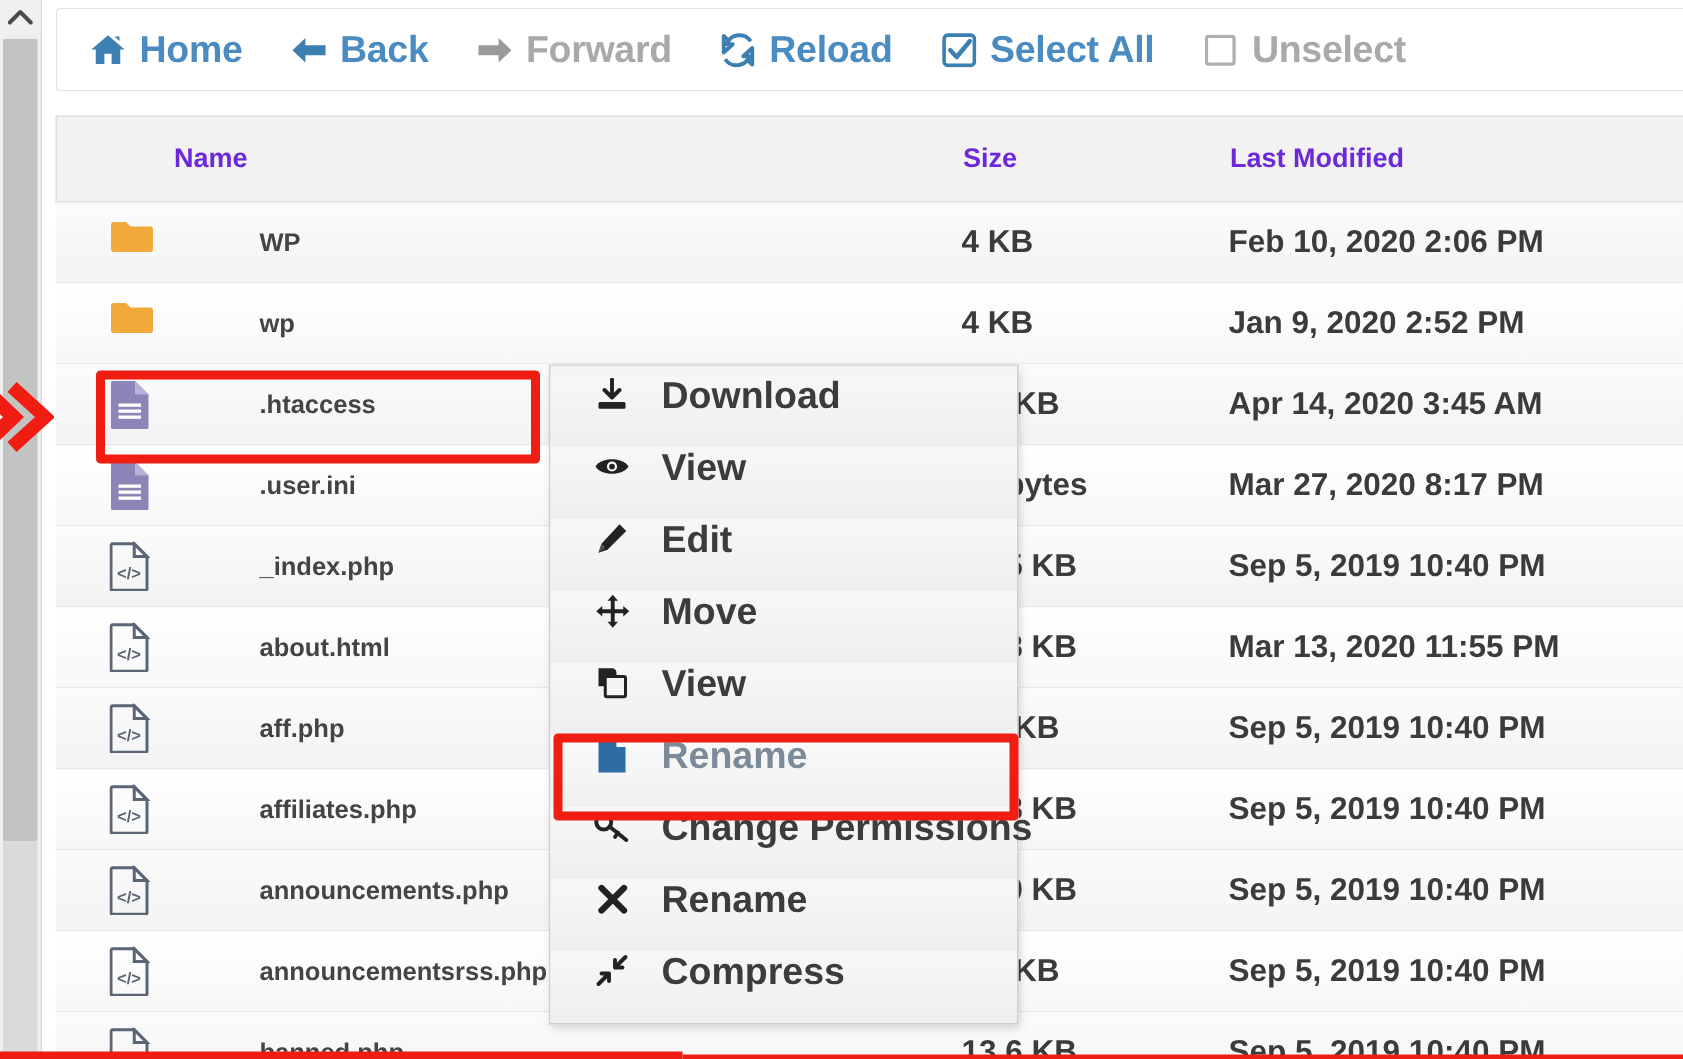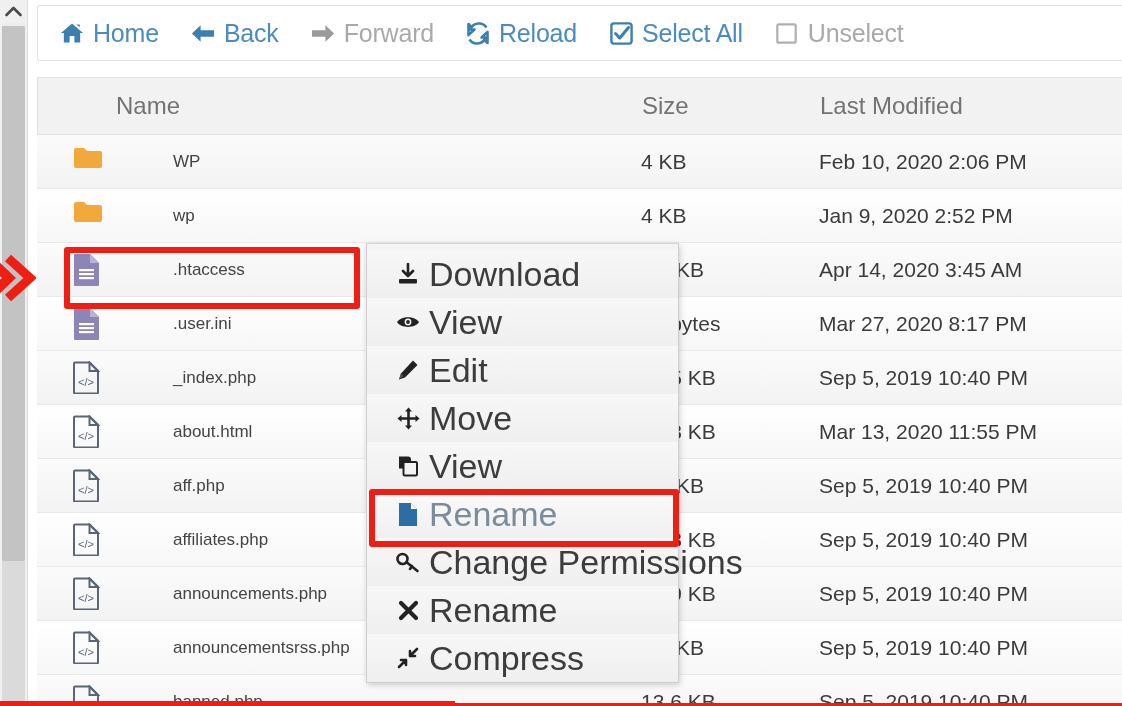--- a/index.html
+++ b/index.html
@@ -12,20 +12,21 @@
     height: 706px;
     overflow: hidden;
     font-family: "Liberation Sans", sans-serif;
     position: relative;
   }
 
   #app {
     position: absolute;
     inset: 0;
     background: #ffffff;
+    font-weight: bold;
   }
 
   
   .scrollbar {
     position: absolute;
     left: 0;
     top: 0;
     width: 27px;
     height: 706px;
     background: #f0f0f0;
@@ -128,22 +129,22 @@
     height: 58px;
     background: #f2f2f2;
     border: 1px solid #e0e0e0;
     border-right: none;
     box-sizing: border-box;
   }
   .th {
     position: absolute;
     top: 50%;
     transform: translateY(-50%);
-    font-size: 24px;
-    color: #737373;
+    font-size: 18px;
+    color: #6d28d9;
     letter-spacing: 0px;
     cursor: pointer;
   }
   .th-name { left: 78px; }
   .th-size { left: 604px; }
   .th-mod  { left: 782px; }
 
   .rows {
     position: absolute;
     left: 9px;
@@ -209,25 +210,24 @@
     background: #f4f4f4;
     border: 1px solid #cfcfcf;
     border-top: 1px solid #d6d6d6;
     box-shadow: 1px 2px 6px rgba(0,0,0,0.18);
     z-index: 20;
     box-sizing: border-box;
     padding-top: 6px;
   }
   .mi {
     display: flex;
-    align-items: center;
-    gap: 8px;
+    gap: 20px;
     height: 48px;
     padding: 0 16px 0 28px;
-    font-size: 34px;
+    font-size: 25px;
     color: #3c3c3c;
     white-space: nowrap;
     box-sizing: border-box;
     cursor: pointer;
     background: linear-gradient(to bottom, #f7f7f7 0%, #efefef 100%);
   }
   .mi.hover {
     color: #7b8b99;
     background: linear-gradient(to bottom, #fafafa 0%, #f0f0f0 100%);
   }

